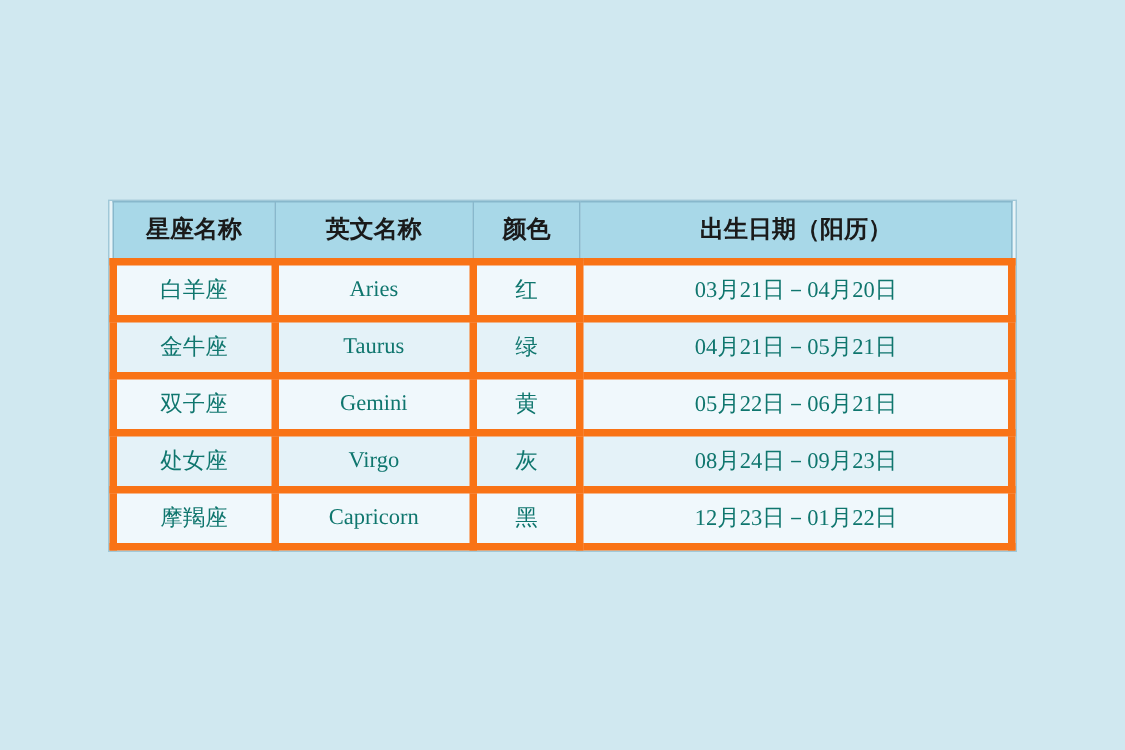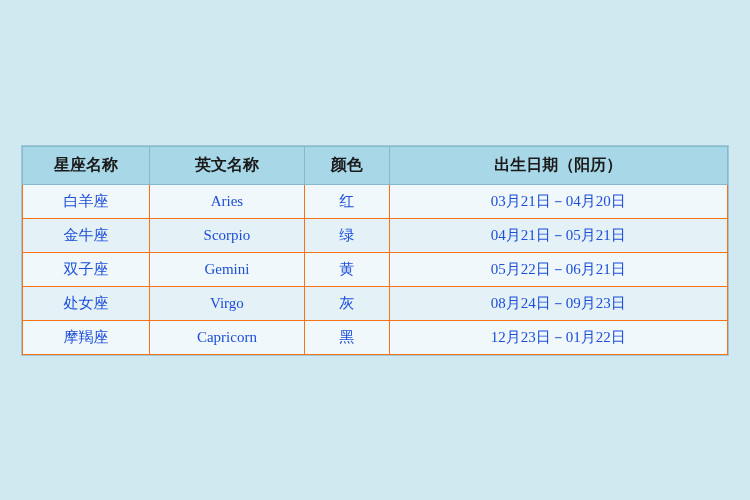--- a/index.html
+++ b/index.html
@@ -14,21 +14,21 @@
       background-color: #d0e8f0;
       display: flex;
       align-items: center;
       justify-content: center;
       font-family: "SimSun", "宋体", serif;
     }
 
     .table-container {
       background-color: #e8f4f8;
       border: 1px solid #a0c8d8;
-      width: 708px;
+      width: 606px;
     }
 
     table {
       width: 100%;
       border-collapse: collapse;
     }
 
     thead tr {
       background-color: #a8d8e8;
     }
@@ -45,24 +45,24 @@
     tbody tr {
       background-color: #f0f8fc;
     }
 
     tbody tr:nth-child(even) {
       background-color: #e4f2f8;
     }
 
     tbody td {
       padding: 7px 12px;
-      border: 1px solid #f97316;
+      border: 5px solid #f97316;
       text-align: center;
       font-size: 15px;
-      color: #1d4ed8;
+      color: #0f766e;
     }
 
     .col-cn { width: 18%; }
     .col-en { width: 22%; }
     .col-color { width: 12%; }
     .col-date { width: 48%; margin-left: 32px; }
   </style>
 </head>
 <body>
 
@@ -78,21 +78,21 @@
     </thead>
     <tbody id="table-body">
     <tr>
           <td>白羊座</td>
           <td>Aries</td>
           <td>红</td>
           <td>03月21日－04月20日</td>
         </tr>
         <tr>
           <td>金牛座</td>
-          <td>Scorpio</td>
+          <td>Taurus</td>
           <td>绿</td>
           <td>04月21日－05月21日</td>
         </tr>
         <tr>
           <td>双子座</td>
           <td>Gemini</td>
           <td>黄</td>
           <td>05月22日－06月21日</td>
         </tr>
         <tr>

